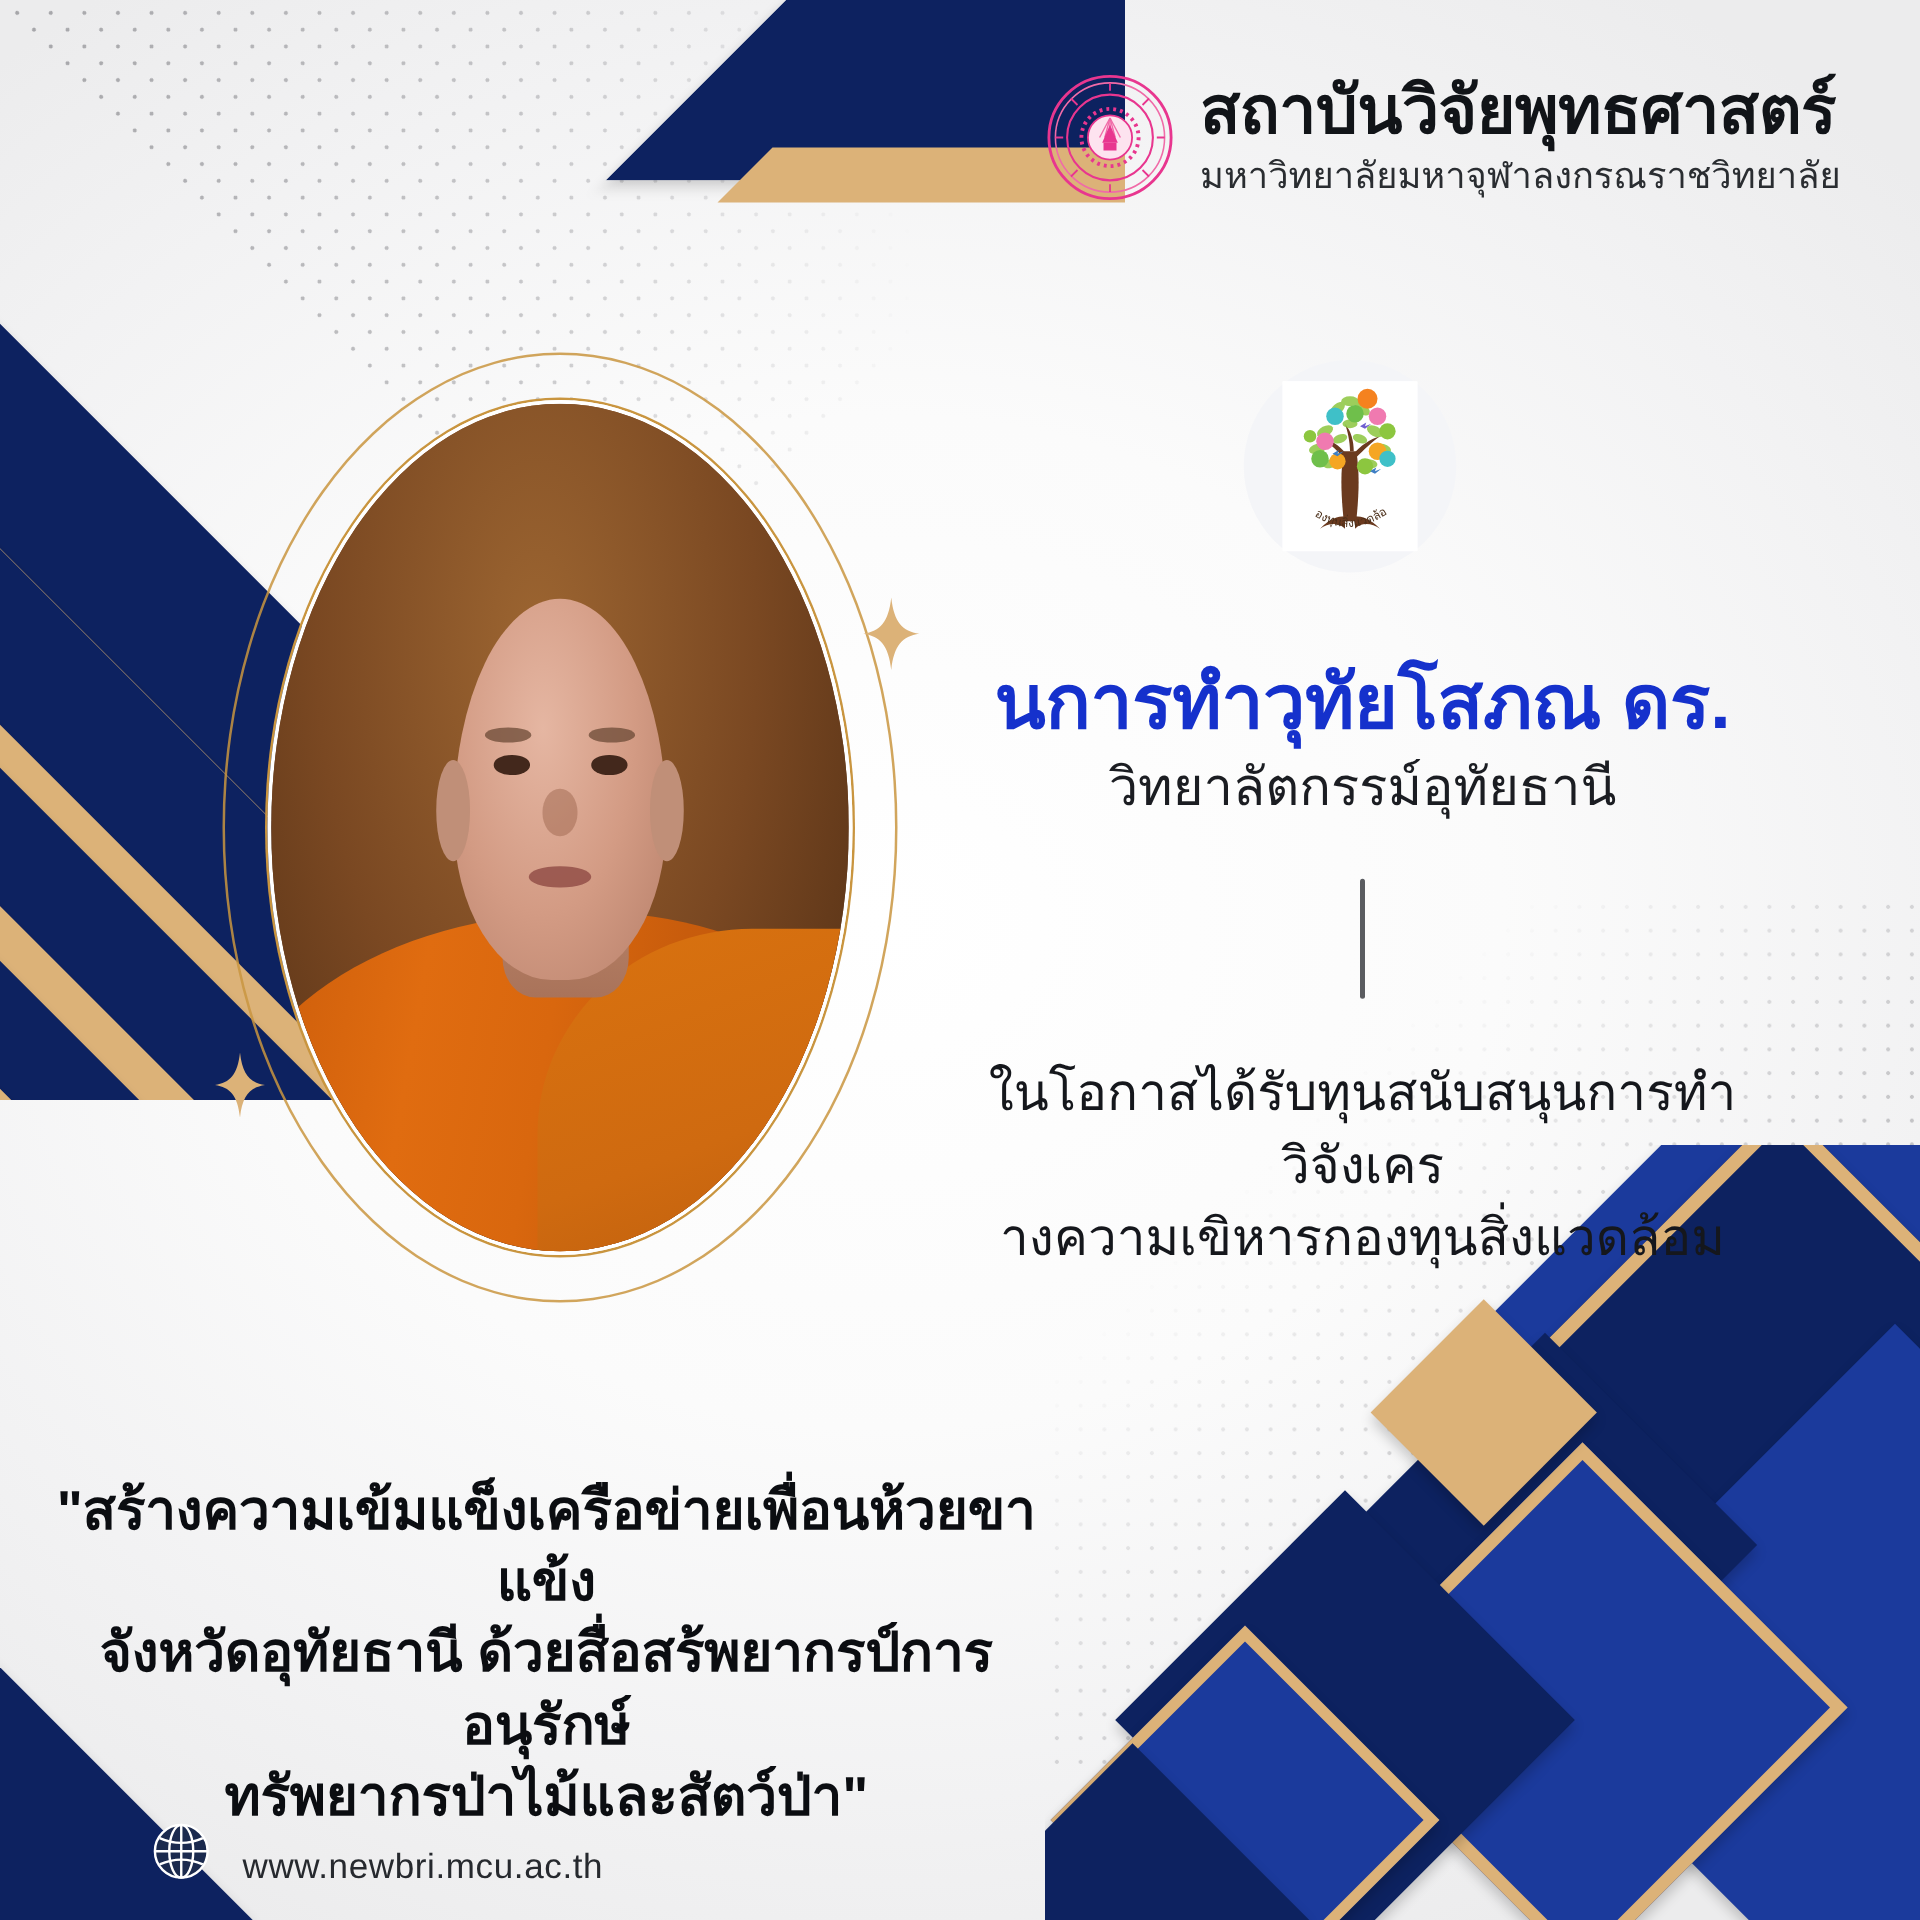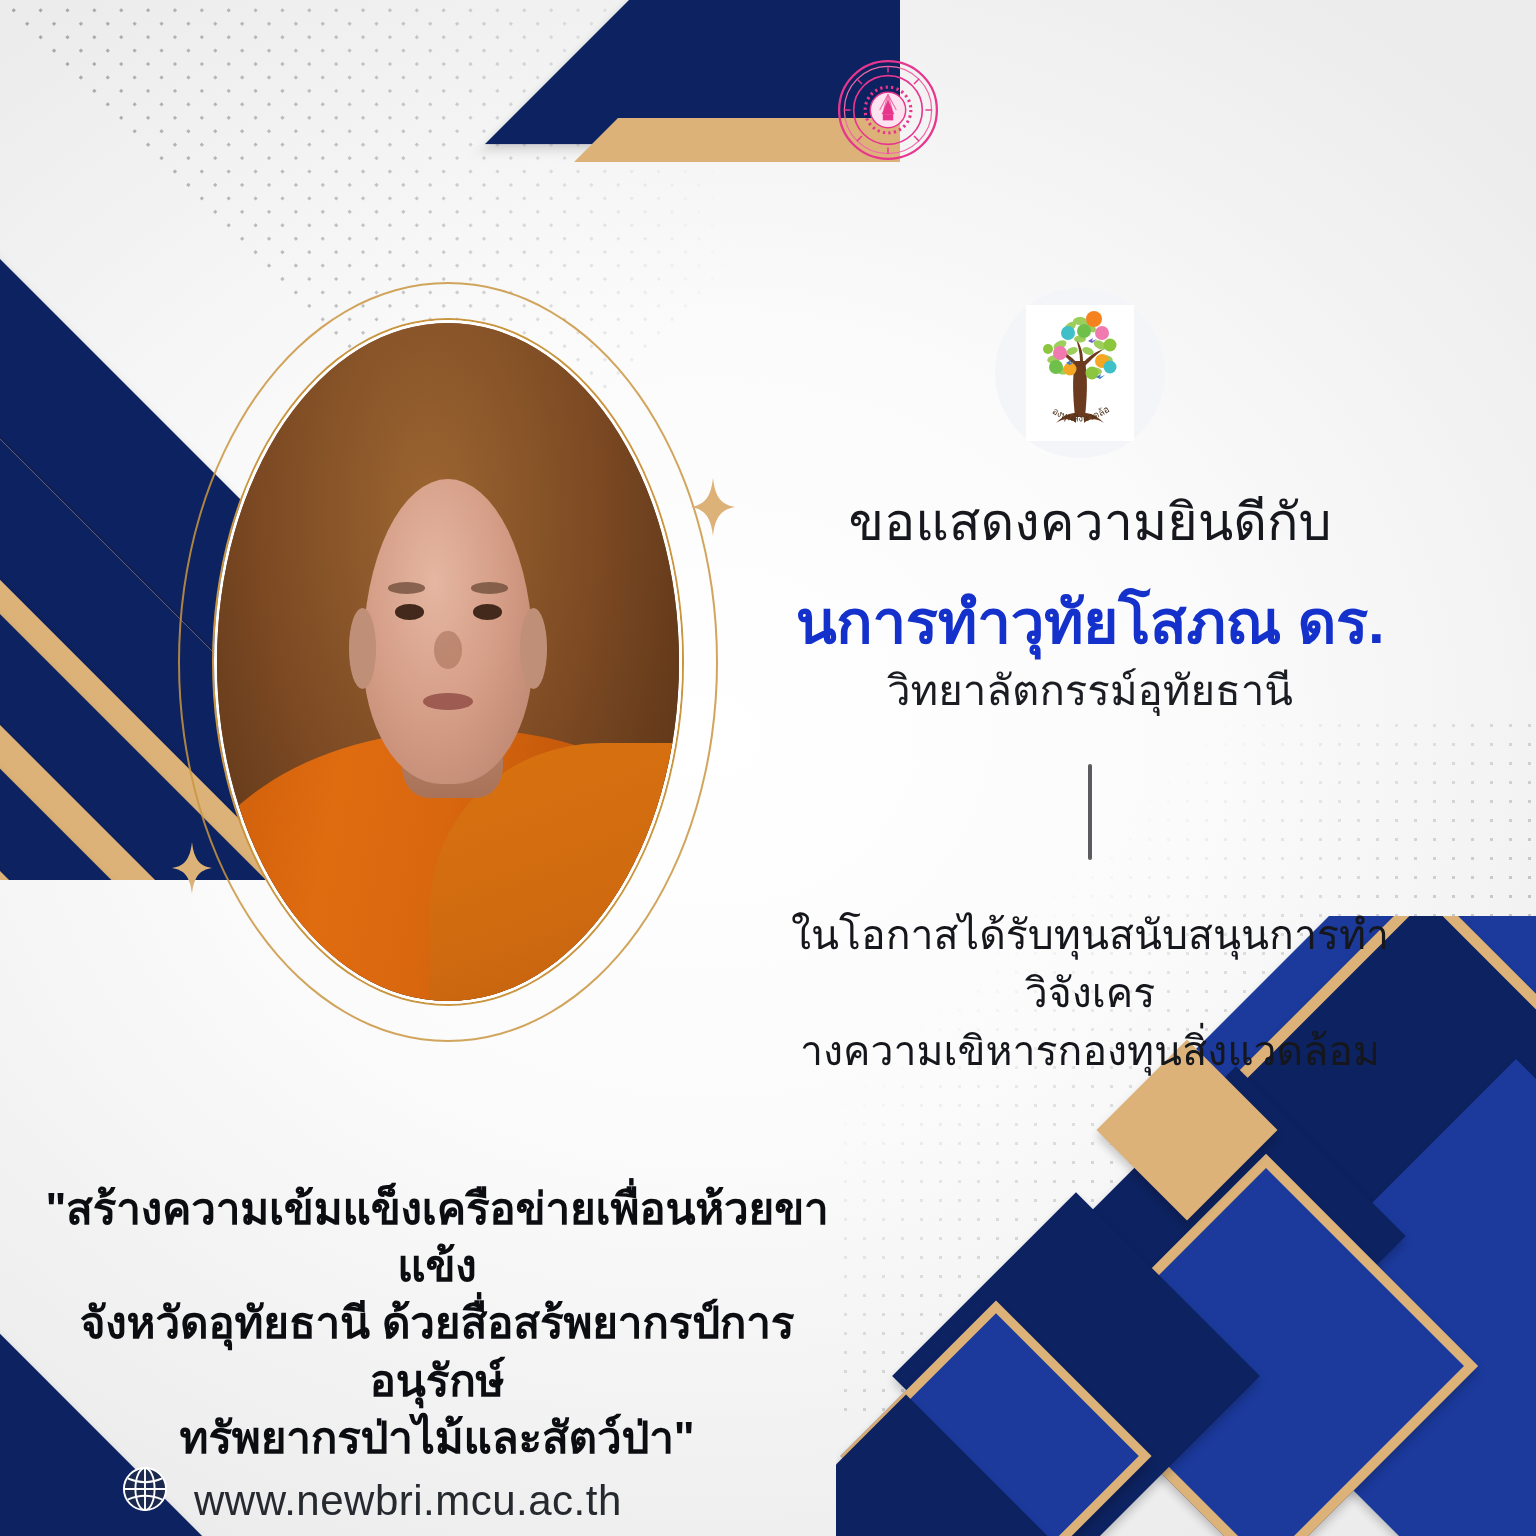--- a/index.html
+++ b/index.html
@@ -135,21 +135,21 @@
   .body-txt{font-size:41px;color:#15171c;line-height:1.42;margin-top:46px;}
 
   
   .project{position:absolute;left:32px;top:1176px;width:810px;text-align:center;}
   .proj-label{font-size:34px;color:#1b1d22;line-height:1.2;}
   .proj-title{font-size:44px;font-weight:700;color:#0b0d11;line-height:1.3;margin-top:4px;letter-spacing:-.2px;}
 
   
   .footer{position:absolute;left:122px;top:1452px;display:flex;align-items:center;gap:26px;}
   .globe{width:46px;height:46px;flex:none;}
-  .url{font-size:42px;color:#26292e;letter-spacing:.5px;margin-top:25px;}
+  .url{font-size:28px;color:#26292e;letter-spacing:.5px;margin-top:25px;}
 </style>
 </head>
 <body>
 
 <div class="poster">
 
   <div class="dots dots-tl"></div>
   <div class="dots dots-br"></div>
 
   <div class="tl-wrap">
@@ -210,20 +210,24 @@
             <line x1="50" y1="86" x2="50" y2="92"></line>
           <line x1="8" y1="50" x2="14" y2="50"></line>
             <line x1="86" y1="50" x2="92" y2="50"></line>
           <line x1="20" y1="20" x2="25" y2="25"></line>
             <line x1="75" y1="75" x2="80" y2="80"></line>
           <line x1="80" y1="20" x2="75" y2="25"></line>
             <line x1="25" y1="75" x2="20" y2="80"></line>
         </g>
       </svg>
     </div>
+    <div>
+      <div class="org-name">สถาบันวิจัยพุทธศาสตร์</div>
+      <div class="org-sub">มหาวิทยาลัยมหาจุฬาลงกรณราชวิทยาลัย</div>
+    </div>
   </div>
 
   <div class="fund">
     <div class="fund-card">
       <svg viewBox="0 0 108 136" width="100%" height="100%" aria-hidden="true">
         <rect width="108" height="136" fill="#ffffff"></rect>
 
         <path d="M50 118 C44 112 36 114 30 118 C38 110 44 108 50 108 Z" fill="#6b3a1f"></path>
         <path d="M58 118 C64 112 72 114 78 118 C70 110 64 108 58 108 Z" fill="#6b3a1f"></path>
         <path d="M49 112 C47 92 46 74 49 56 L59 56 C62 74 61 92 59 112 Z" fill="#6b3a1f"></path>
@@ -294,21 +298,20 @@
         </svg>
     </div>
     <div class="sparkle" style="left:-6px;top:560px;width:40px;height:52px;">
       <svg viewBox="0 0 40 52">
           <path d="M20 0 C22 18 28 24 40 26 C28 28 22 34 20 52 C18 34 12 28 0 26 C12 24 18 18 20 0 Z" fill="#dcb278"></path>
         </svg>
     </div>
   </div>
 
   <div class="rcol">
-    <div class="congrats">ขอแสดงความยินดีกับ</div>
     <div class="name">นการทำวุทัยโสภณ ดร.</div>
     <div class="affil">วิทยาลัตกรรม์อุทัยธานี</div>
     <div class="divider"></div>
     <div class="body-txt">
       <div>ในโอกาสได้รับทุนสนับสนุนการทำวิจังเคร</div>
       <div>างความเขิหารกองทุนสิ่งแวดล้อม</div>
     </div>
   </div>
 
   <div class="project">

